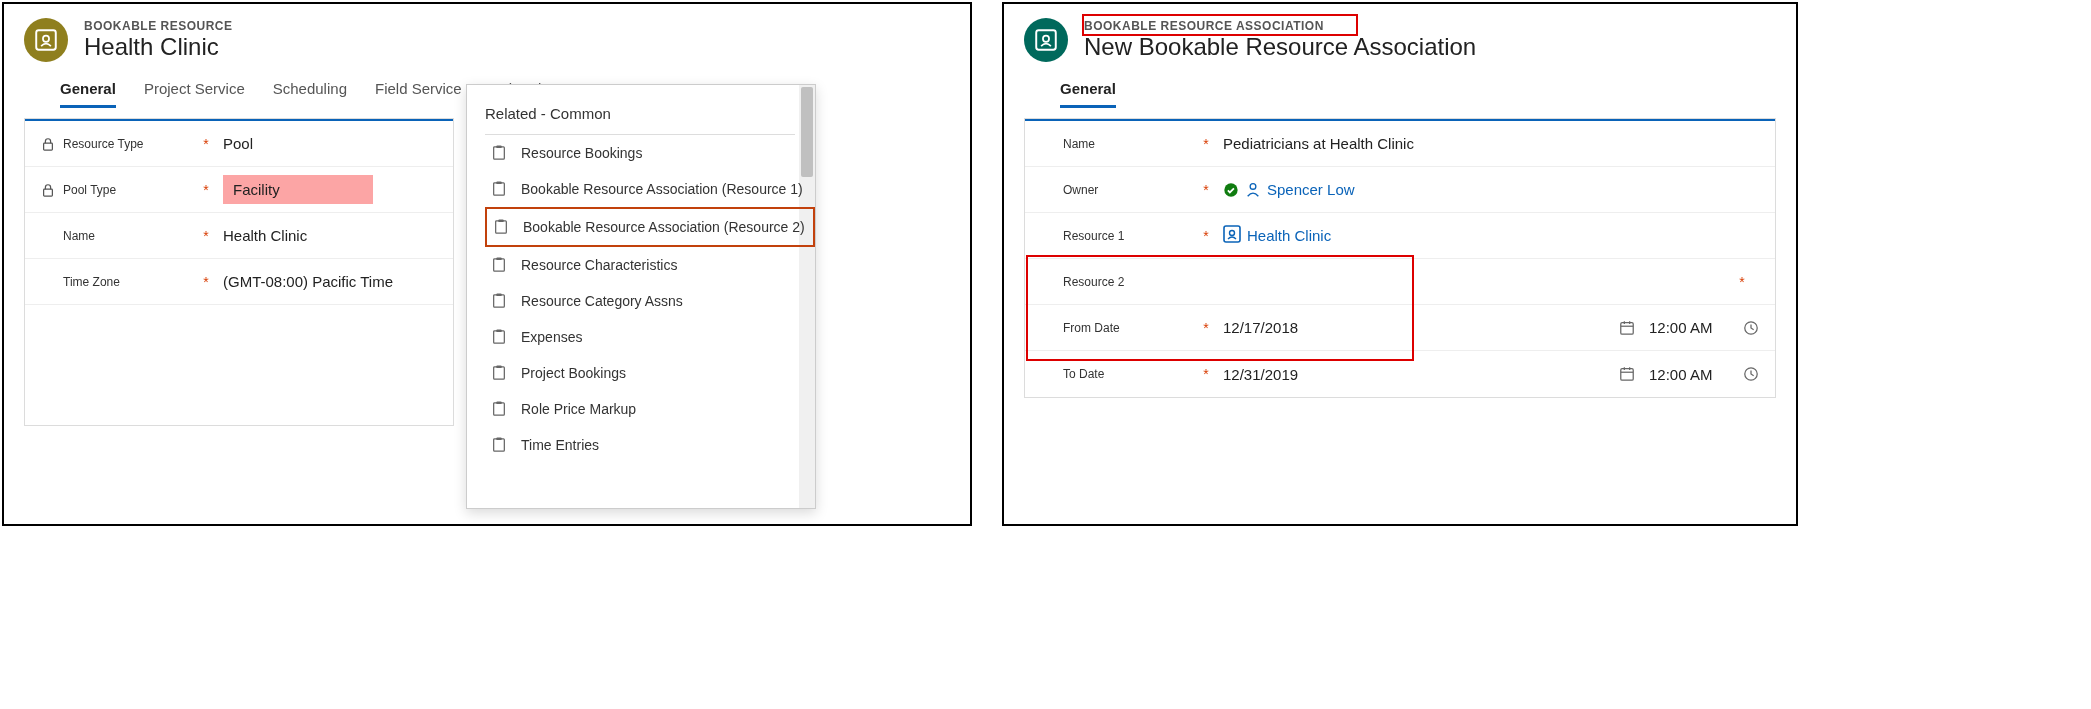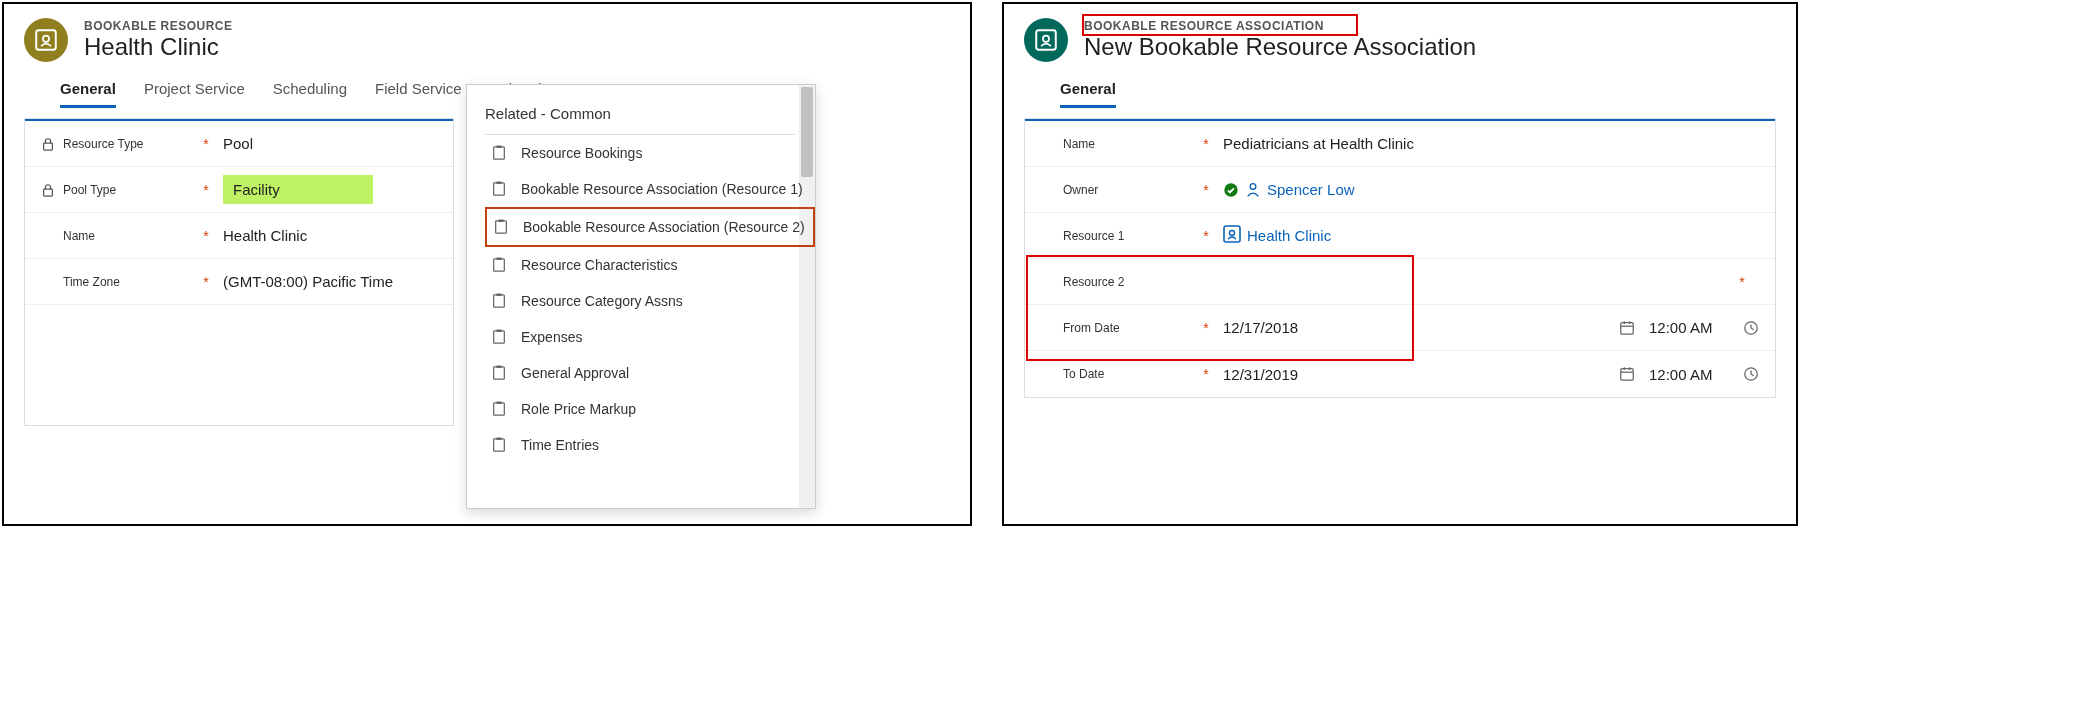--- a/index.html
+++ b/index.html
@@ -25,21 +25,21 @@
   .tab.active::after { content: ""; position: absolute; left: 0; right: 0; bottom: -1px; height: 3px; background: #0a63b8; }
 
   
   .form-box { margin: 10px 20px 20px 20px; border: 1px solid #dcdcdc; background: #fff; position: relative; }
   .form-box .top-line { height: 2px; background: #0a63b8; }
   .row { display: flex; align-items: center; border-bottom: 1px solid #eee; min-height: 46px; padding: 0 16px; }
   .row:last-child { border-bottom: none; }
   .label-col { width: 160px; display: flex; align-items: center; gap: 8px; font-size: 12px; color: #333; }
   .req { color: #d83b01; font-size: 14px; margin-left: auto; margin-right: 12px; width: 10px; text-align: center; }
   .value-col { flex: 1; font-size: 15px; color: #222; display: flex; align-items: center; gap: 6px; }
-  .value-col .shaded { background: #bef264; padding: 6px 10px; border-radius: 0; display: inline-block; min-width: 150px; }
+  .value-col .shaded { background: #fca5a5; padding: 6px 10px; border-radius: 0; display: inline-block; min-width: 150px; }
   .value-link { color: #0a63b8; }
   .lock-icon { width: 14px; height: 14px; }
 
   
   .flyout { position: absolute; top: 80px; left: 462px; width: 350px; height: 425px; border: 1px solid #ccc; background: #fff; box-shadow: 0 4px 12px rgba(0,0,0,0.15); overflow: hidden; }
   .flyout .flyout-inner { position: absolute; inset: 0; overflow-y: auto; padding: 16px 0 16px 18px; }
   .flyout .scroll-track { position: absolute; right: 0; top: 0; bottom: 0; width: 16px; background: #f0f0f0; }
   .flyout .scroll-thumb { position: absolute; right: 2px; top: 2px; width: 12px; height: 90px; background: #c0c0c0; border-radius: 2px; }
   .flyout-header { font-size: 15px; font-weight: 400; color: #333; padding: 4px 0 12px 0; margin-right: 20px; border-bottom: 1px solid #ddd; }
   .flyout-item { display: flex; align-items: center; gap: 14px; padding: 10px 6px; font-size: 14px; color: #333; cursor: pointer; }
@@ -215,21 +215,21 @@
         <div class="flyout-item">
             <svg viewBox="0 0 18 18">
               <use href="#clipboard-icon"></use>
             </svg>
             <span>Expenses</span>
           </div>
         <div class="flyout-item">
             <svg viewBox="0 0 18 18">
               <use href="#clipboard-icon"></use>
             </svg>
-            <span>General Approval</span>
+            <span>Project Bookings</span>
           </div>
         <div class="flyout-item">
             <svg viewBox="0 0 18 18">
               <use href="#clipboard-icon"></use>
             </svg>
             <span>Role Price Markup</span>
           </div>
         <div class="flyout-item">
             <svg viewBox="0 0 18 18">
               <use href="#clipboard-icon"></use>

